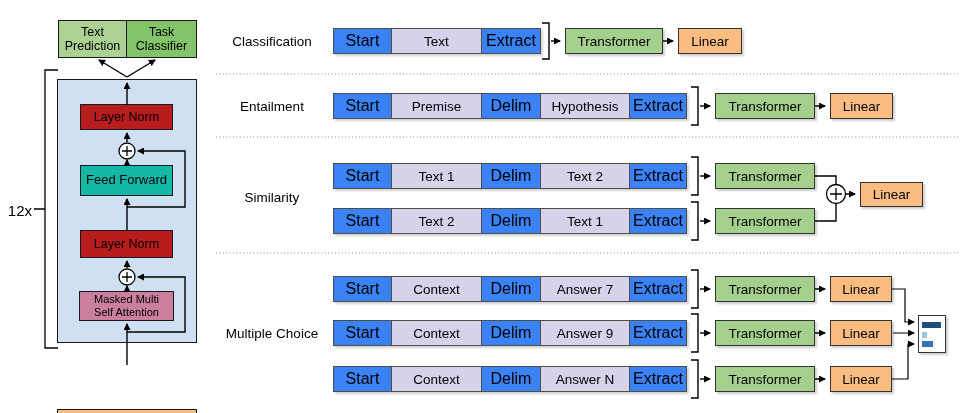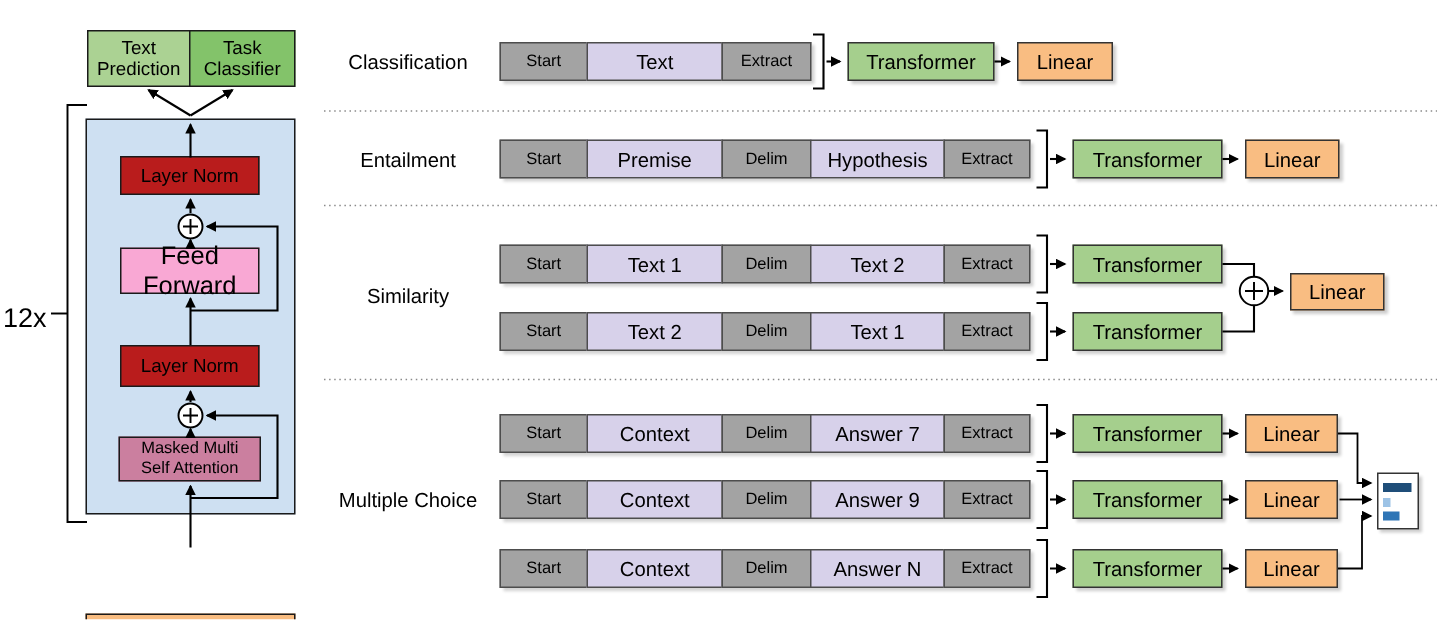--- a/index.html
+++ b/index.html
@@ -12,34 +12,34 @@
     position:absolute;box-sizing:border-box;display:flex;align-items:center;justify-content:center;
     text-align:center;border:1.5px solid #1a1a1a;line-height:1.15;white-space:pre-line;
   }
   svg.overlay{position:absolute;left:0;top:0;width:960px;height:413px;pointer-events:none;}
 
   
   .tp{background:#abd293;font-size:12.5px;}
   .tc{background:#83c36a;font-size:12.5px;}
   .container-blue{background:#cee0f2;border:1.5px solid #1a1a1a;}
   .ln{background:#b91c1c;font-size:12.5px;}
-  .ff{background:#f9a8d4;font-size:17px;}
+  .ff{background:#14b8a6;font-size:13px;}
   .mmsa{background:#cb7f9f;font-size:11px;}
   .embed{background:#f9bc80;font-size:13.5px;}
-  .repeat-label{font-size:18px;}
+  .repeat-label{font-size:15px;text-align:right;}
 
   
   .task-label{position:absolute;width:130px;text-align:center;font-size:13.5px;}
   .tokrow{position:absolute;height:26px;display:flex;box-shadow:2px 2px 2px rgba(0,0,0,0.18);}
   .tok{
     box-sizing:border-box;height:26px;border:1px solid #4d4d4d;margin-left:-1px;
     display:flex;align-items:center;justify-content:center;text-align:center;
   }
   .tok:first-child{margin-left:0;}
-  .sp{background:#a3a3a3;font-size:11px;}
+  .sp{background:#3b82f6;font-size:16px;}
   .ct{background:#d7d1ea;font-size:13.5px;}
   .w0{width:59px}.w1{width:91px}.w2{width:60px}.w3{width:90px}.w4{width:58px}
   .transformer{
     position:absolute;box-sizing:border-box;height:26px;background:#a5cf8d;border:1.3px solid #333;
     display:flex;align-items:center;justify-content:center;font-size:13.5px;
     box-shadow:2px 2px 2px rgba(0,0,0,0.2);
   }
   .linear{
     position:absolute;box-sizing:border-box;height:26px;background:#f9bd82;border:1.3px solid #333;
     display:flex;align-items:center;justify-content:center;font-size:13.5px;

